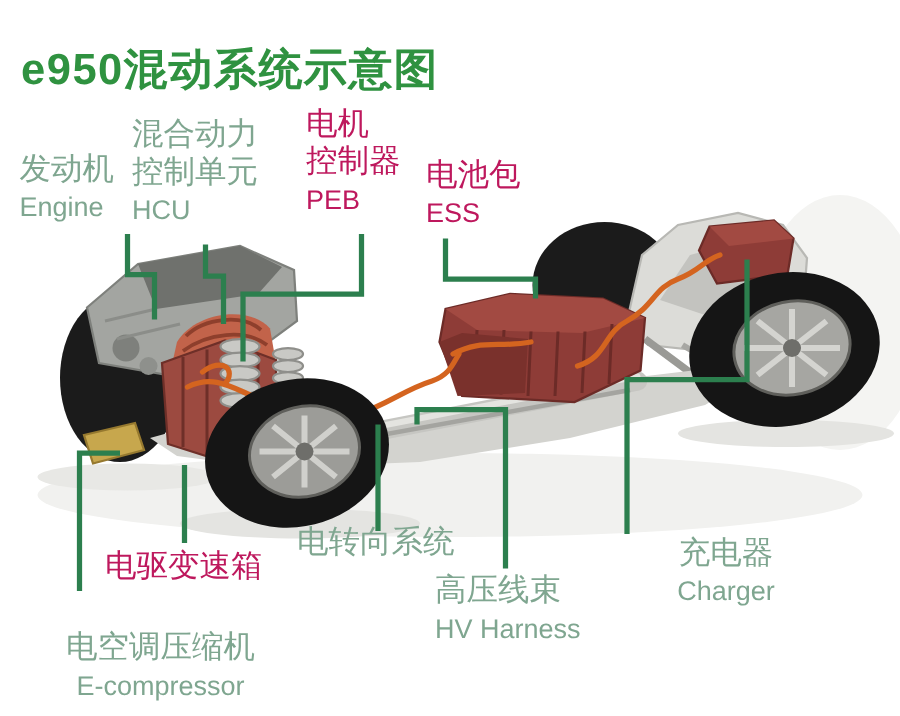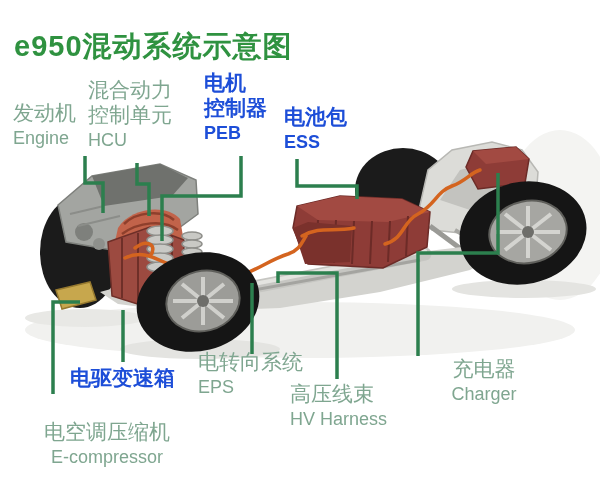--- a/index.html
+++ b/index.html
@@ -15,21 +15,21 @@
     position:absolute;left:14px;top:12px;
     font-size:29px;font-weight:800;letter-spacing:1px;
     color:#2f9240;white-space:nowrap;margin-top:15px;
   }
   .lbl{
     position:absolute;text-align:left;
     color:#7fa690;font-weight:400;white-space:nowrap;
   }
   .lbl .zh{font-size:21px;line-height:25px;}
   .lbl .en{font-size:18px;line-height:26px;}
-  .lbl.em{color:#1d4ed8;font-weight:700;}
+  .lbl.em{color:#be185d;font-weight:400;}
   .lbl.left{text-align:center;}
   
   .lbl-engine{left:13px;top:100px;width:76px;}
   .lbl-hcu{left:88px;top:77px;width:88px;}
   .lbl-peb{left:204px;top:70px;width:82px;}
   .lbl-ess{left:284px;top:104px;width:70px;}
   .lbl-edu{left:70px;top:365px;width:124px;}
   .lbl-eps{left:198px;top:349px;width:124px;}
   .lbl-ecomp{left:17px;top:419px;width:180px;}
   .lbl-hv{left:290px;top:381px;width:128px;}
@@ -172,21 +172,20 @@
     <div class="zh">电池包</div>
     <div class="en">ESS</div>
   </div>
 
   <div class="lbl em lbl-edu">
     <div class="zh">电驱变速箱</div>
   </div>
 
   <div class="lbl lbl-eps">
     <div class="zh">电转向系统</div>
-    <div class="en">EPS</div>
   </div>
 
   <div class="lbl left lbl-ecomp">
     <div class="zh">电空调压缩机</div>
     <div class="en">E-compressor</div>
   </div>
 
   <div class="lbl lbl-hv">
     <div class="zh">高压线束</div>
     <div class="en">HV Harness</div>

